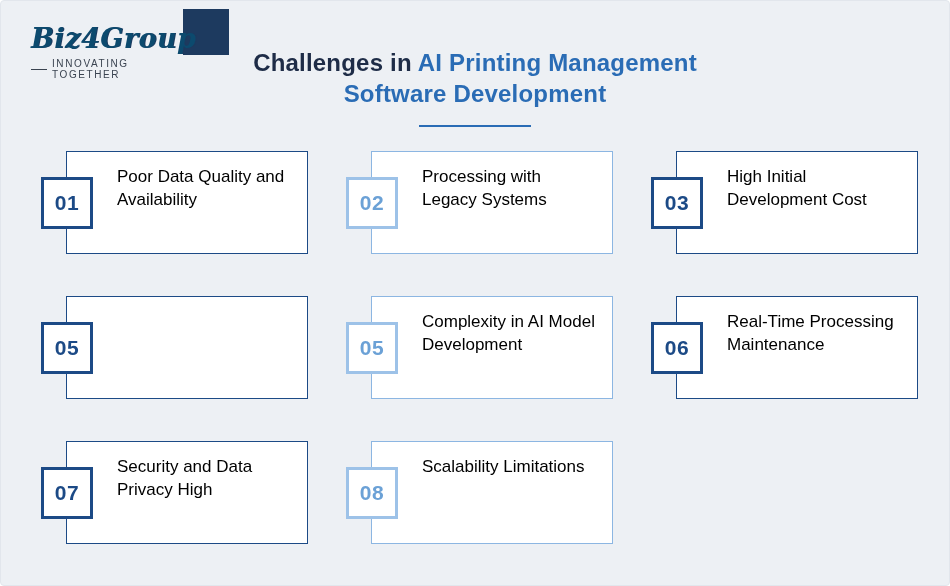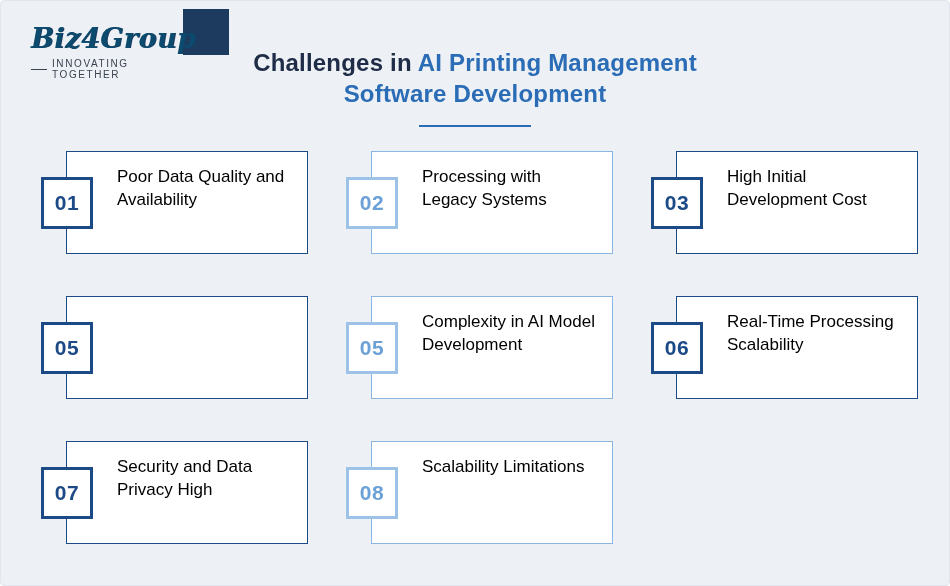--- a/index.html
+++ b/index.html
@@ -191,21 +191,21 @@
       <div class="badge">05</div>
     </div>
 
     <div class="card light">
       <div class="badge">05</div>
       <div class="card-label">Complexity in AI Model Development</div>
     </div>
 
     <div class="card dark">
       <div class="badge">06</div>
-      <div class="card-label">Real-Time Processing Scalability</div>
+      <div class="card-label">Real-Time Processing Maintenance</div>
     </div>
 
     <div class="card dark">
       <div class="badge">07</div>
       <div class="card-label">Security and Data Privacy High</div>
     </div>
 
     <div class="card light">
       <div class="badge">08</div>
       <div class="card-label">Scalability Limitations</div>

